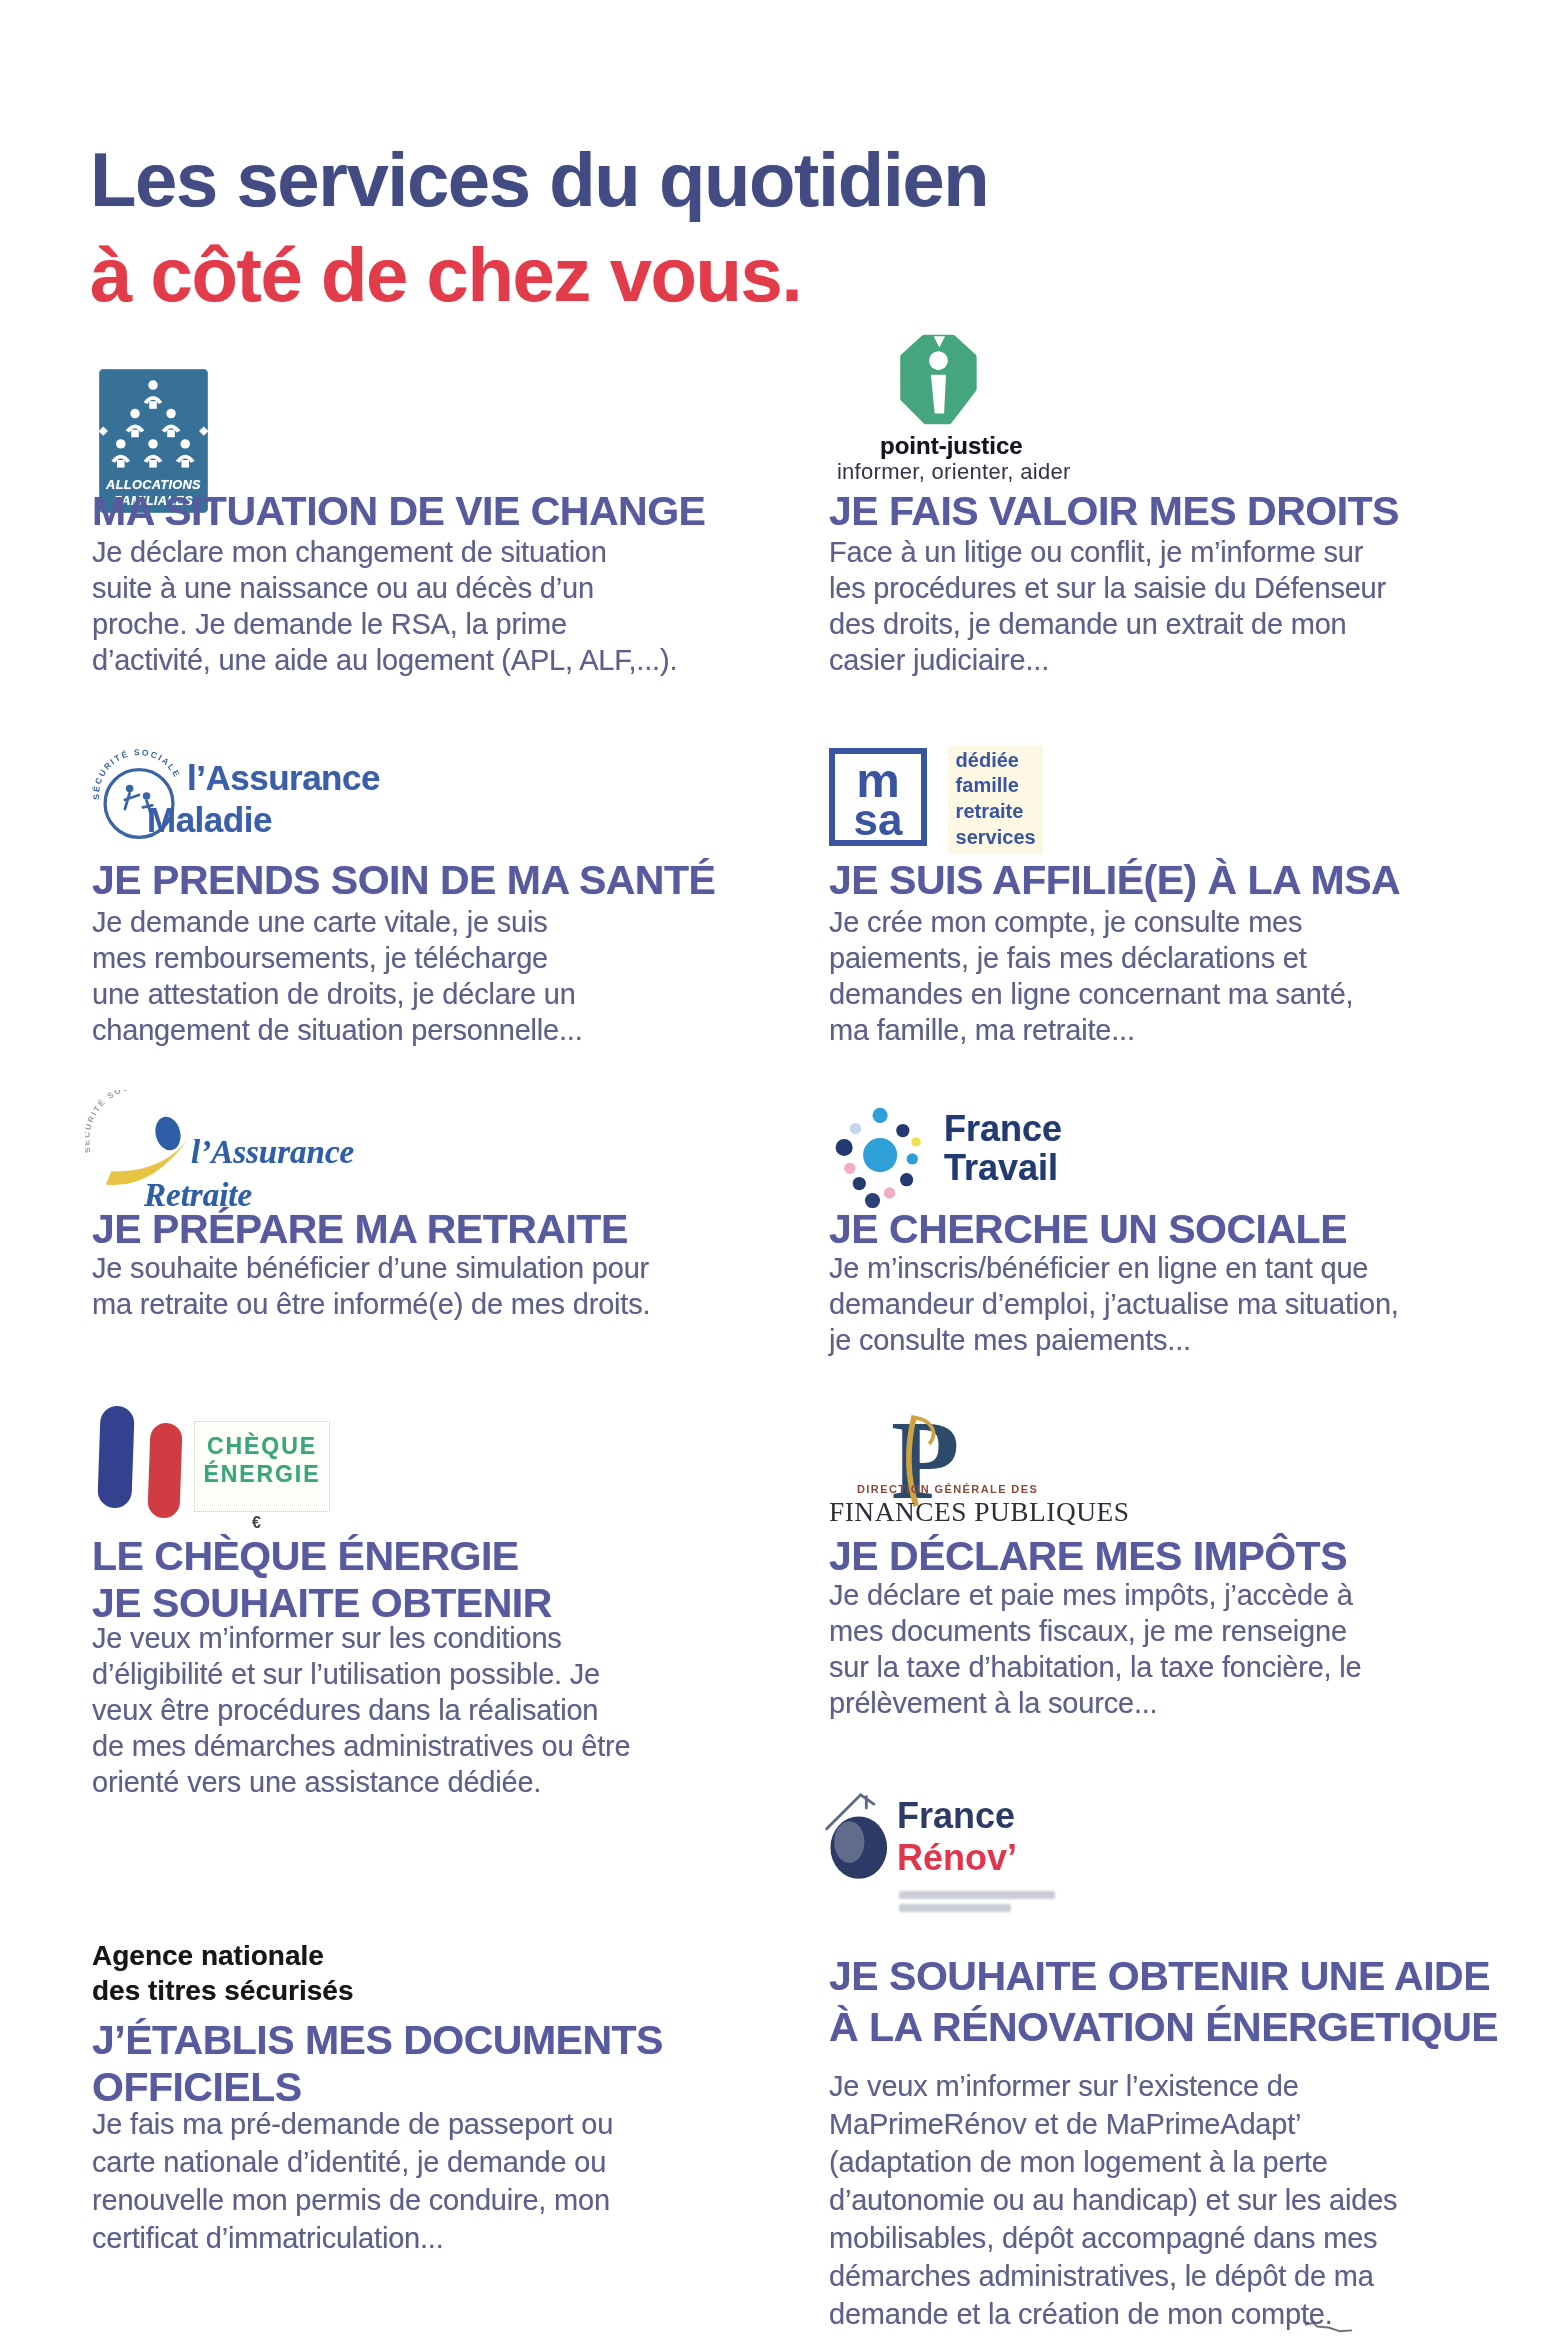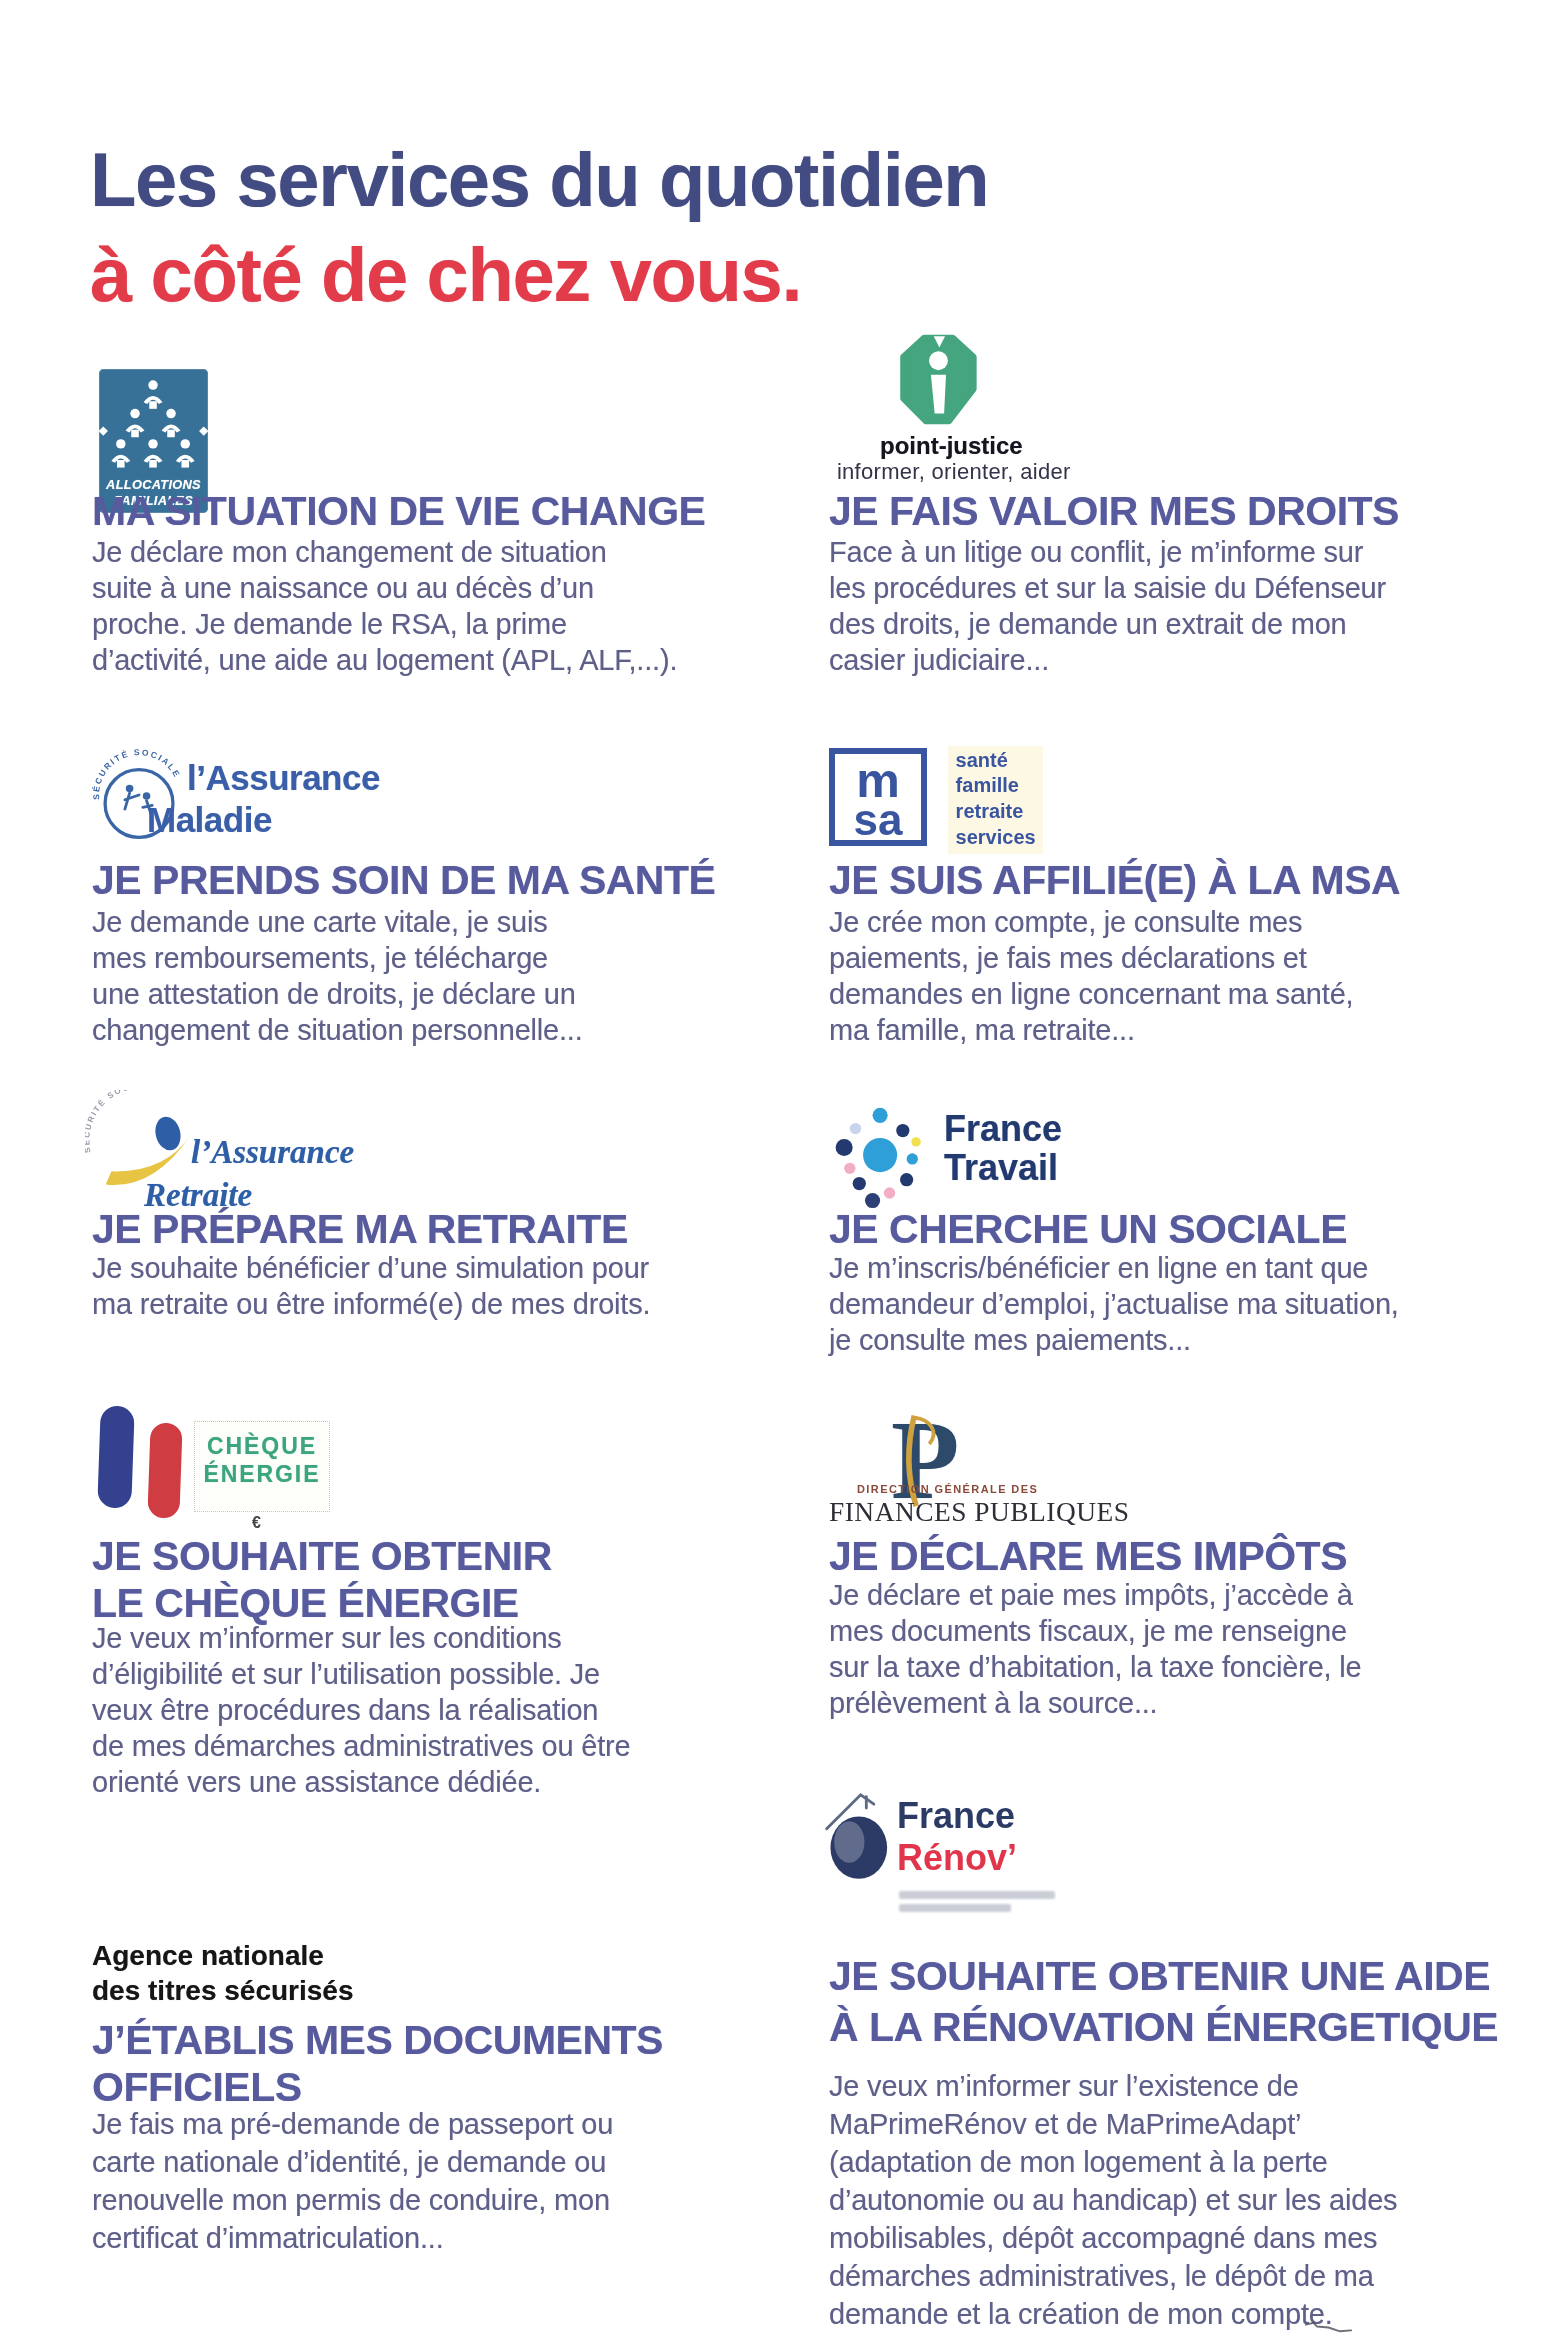--- a/index.html
+++ b/index.html
@@ -168,22 +168,22 @@
     <div class="pen" style="left:0px;top:3.8px;width:34px;height:102px;background:#33418f;transform:rotate(2deg);"></div>
     <div class="pen" style="left:50px;top:21px;width:32px;height:95px;background:#cf3d42;transform:rotate(2deg);"></div>
     <div class="ce-box" style="left:95px;top:19px;width:134px;height:79px;padding-top:9.5px;">
       <div class="ce-word">CHÈQUE</div>
       <div class="ce-word">ÉNERGIE</div>
     </div>
     <div class="abs ce-euro" style="left:153px;top:112px;">€</div>
   </div>
 
   <div class="abs h" style="left:92px;top:1533px;">
+    <span class="bl">LE CHÈQUE ÉNERGIE</span>
     <span class="bl">JE SOUHAITE OBTENIR</span>
-    <span class="bl">LE CHÈQUE ÉNERGIE</span>
   </div>
   <div class="abs b" style="left:92px;top:1620px;">
     <span class="bl">Je veux m’informer sur les conditions</span>
     <span class="bl">d’éligibilité et sur l’utilisation possible. Je</span>
     <span class="bl">veux être procédures dans la réalisation</span>
     <span class="bl">de mes démarches administratives ou être</span>
     <span class="bl">orienté vers une assistance dédiée.</span>
   </div>
 
   <div class="abs ants" style="left:92px;top:1938px;">
@@ -220,21 +220,21 @@
     <span class="bl">des droits, je demande un extrait de mon</span>
     <span class="bl">casier judiciaire...</span>
   </div>
 
   <div class="abs" style="left:829px;top:746px;width:322px;height:114px;">
     <div class="msa-box abs" style="left:0;top:1.9px;">
       <div class="msa-m" style="top:1.9px;font-size:49px;">m</div>
       <div class="msa-m" style="top:44px;font-size:44px;">sa</div>
     </div>
     <div class="abs msa-words" style="left:119px;top:0px;">
-      <span class="bl">santé</span>
+      <span class="bl">dédiée</span>
       <span class="bl">famille</span>
       <span class="bl">retraite</span>
       <span class="bl">services</span>
     </div>
   </div>
 
   <div class="abs h" style="left:829px;top:857px;">JE SUIS AFFILIÉ(E) À LA MSA</div>
   <div class="abs b" style="left:829px;top:904px;">
     <span class="bl">Je crée mon compte, je consulte mes</span>
     <span class="bl">paiements, je fais mes déclarations et</span>

